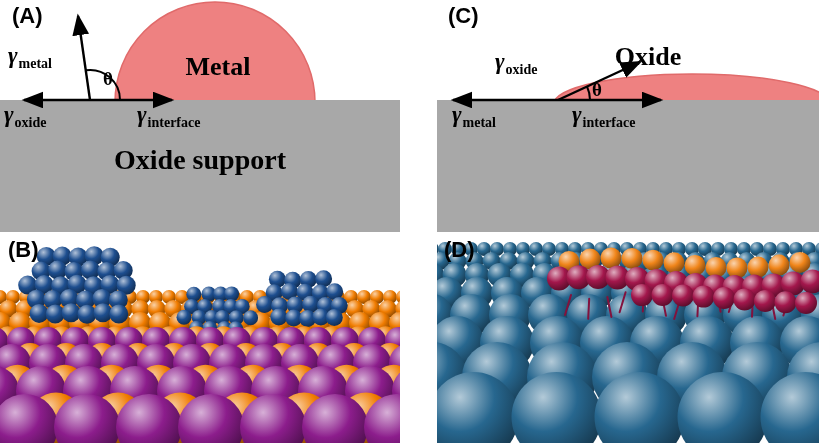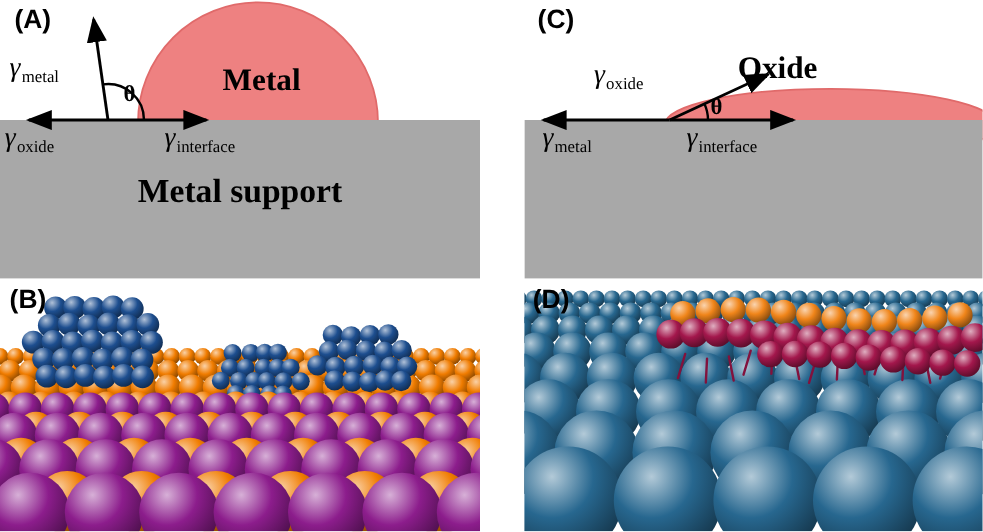--- a/index.html
+++ b/index.html
@@ -1,21 +1,21 @@
 <!DOCTYPE html>
 <html><head>
 <meta charset="utf-8">
 <style>
   html,body{margin:0;padding:0;background:#fff;}
   .canvas{position:relative;width:819px;height:443px;background:#fff;overflow:hidden;
           font-family:"Liberation Serif",serif;color:#000;}
   svg{display:block;position:absolute;}
   .plabel{position:absolute;font-family:"Liberation Sans",sans-serif;font-weight:bold;
           font-size:22px;line-height:1;}
-  .glabel{position:absolute;font-family:"Liberation Serif",serif;font-weight:normal;
+  .glabel{position:absolute;font-family:"Liberation Serif",serif;font-weight:bold;
           line-height:1;white-space:nowrap;}
   .gsym{font-style:italic;font-size:23px;}
   .gsub{font-size:14px;position:relative;top:5px;margin-left:1px;}
   .theta{position:absolute;font-family:"Liberation Serif",serif;font-weight:bold;
          font-size:19px;line-height:1;}
   .bigword{position:absolute;font-family:"Liberation Serif",serif;font-weight:bold;
            text-align:center;line-height:1;}
 </style>
 </head>
 <body>
@@ -507,21 +507,21 @@
     <span class="gsym">γ</span><span class="gsub">metal</span>
   </div>
   <div class="bigword" style="left:148px;top:54px;width:140px;font-size:26px">Metal</div>
   <div class="theta" style="left:103px;top:69px">θ</div>
   <div class="glabel" style="left:4px;top:103px">
     <span class="gsym">γ</span><span class="gsub">oxide</span>
   </div>
   <div class="glabel" style="left:137px;top:103px">
     <span class="gsym">γ</span><span class="gsub">interface</span>
   </div>
-  <div class="bigword" style="left:0;top:146px;width:400px;font-size:28px">Metal support</div>
+  <div class="bigword" style="left:0;top:146px;width:400px;font-size:28px">Oxide support</div>
 
   <div class="plabel" style="left:448px;top:5px">(C)</div>
   <div class="glabel" style="left:495px;top:50px">
     <span class="gsym">γ</span><span class="gsub">oxide</span>
   </div>
   <div class="bigword" style="left:588px;top:44px;width:120px;font-size:26px">Oxide</div>
   <div class="theta" style="left:592px;top:80px">θ</div>
   <div class="glabel" style="left:452px;top:103px">
     <span class="gsym">γ</span><span class="gsub">metal</span>
   </div>

